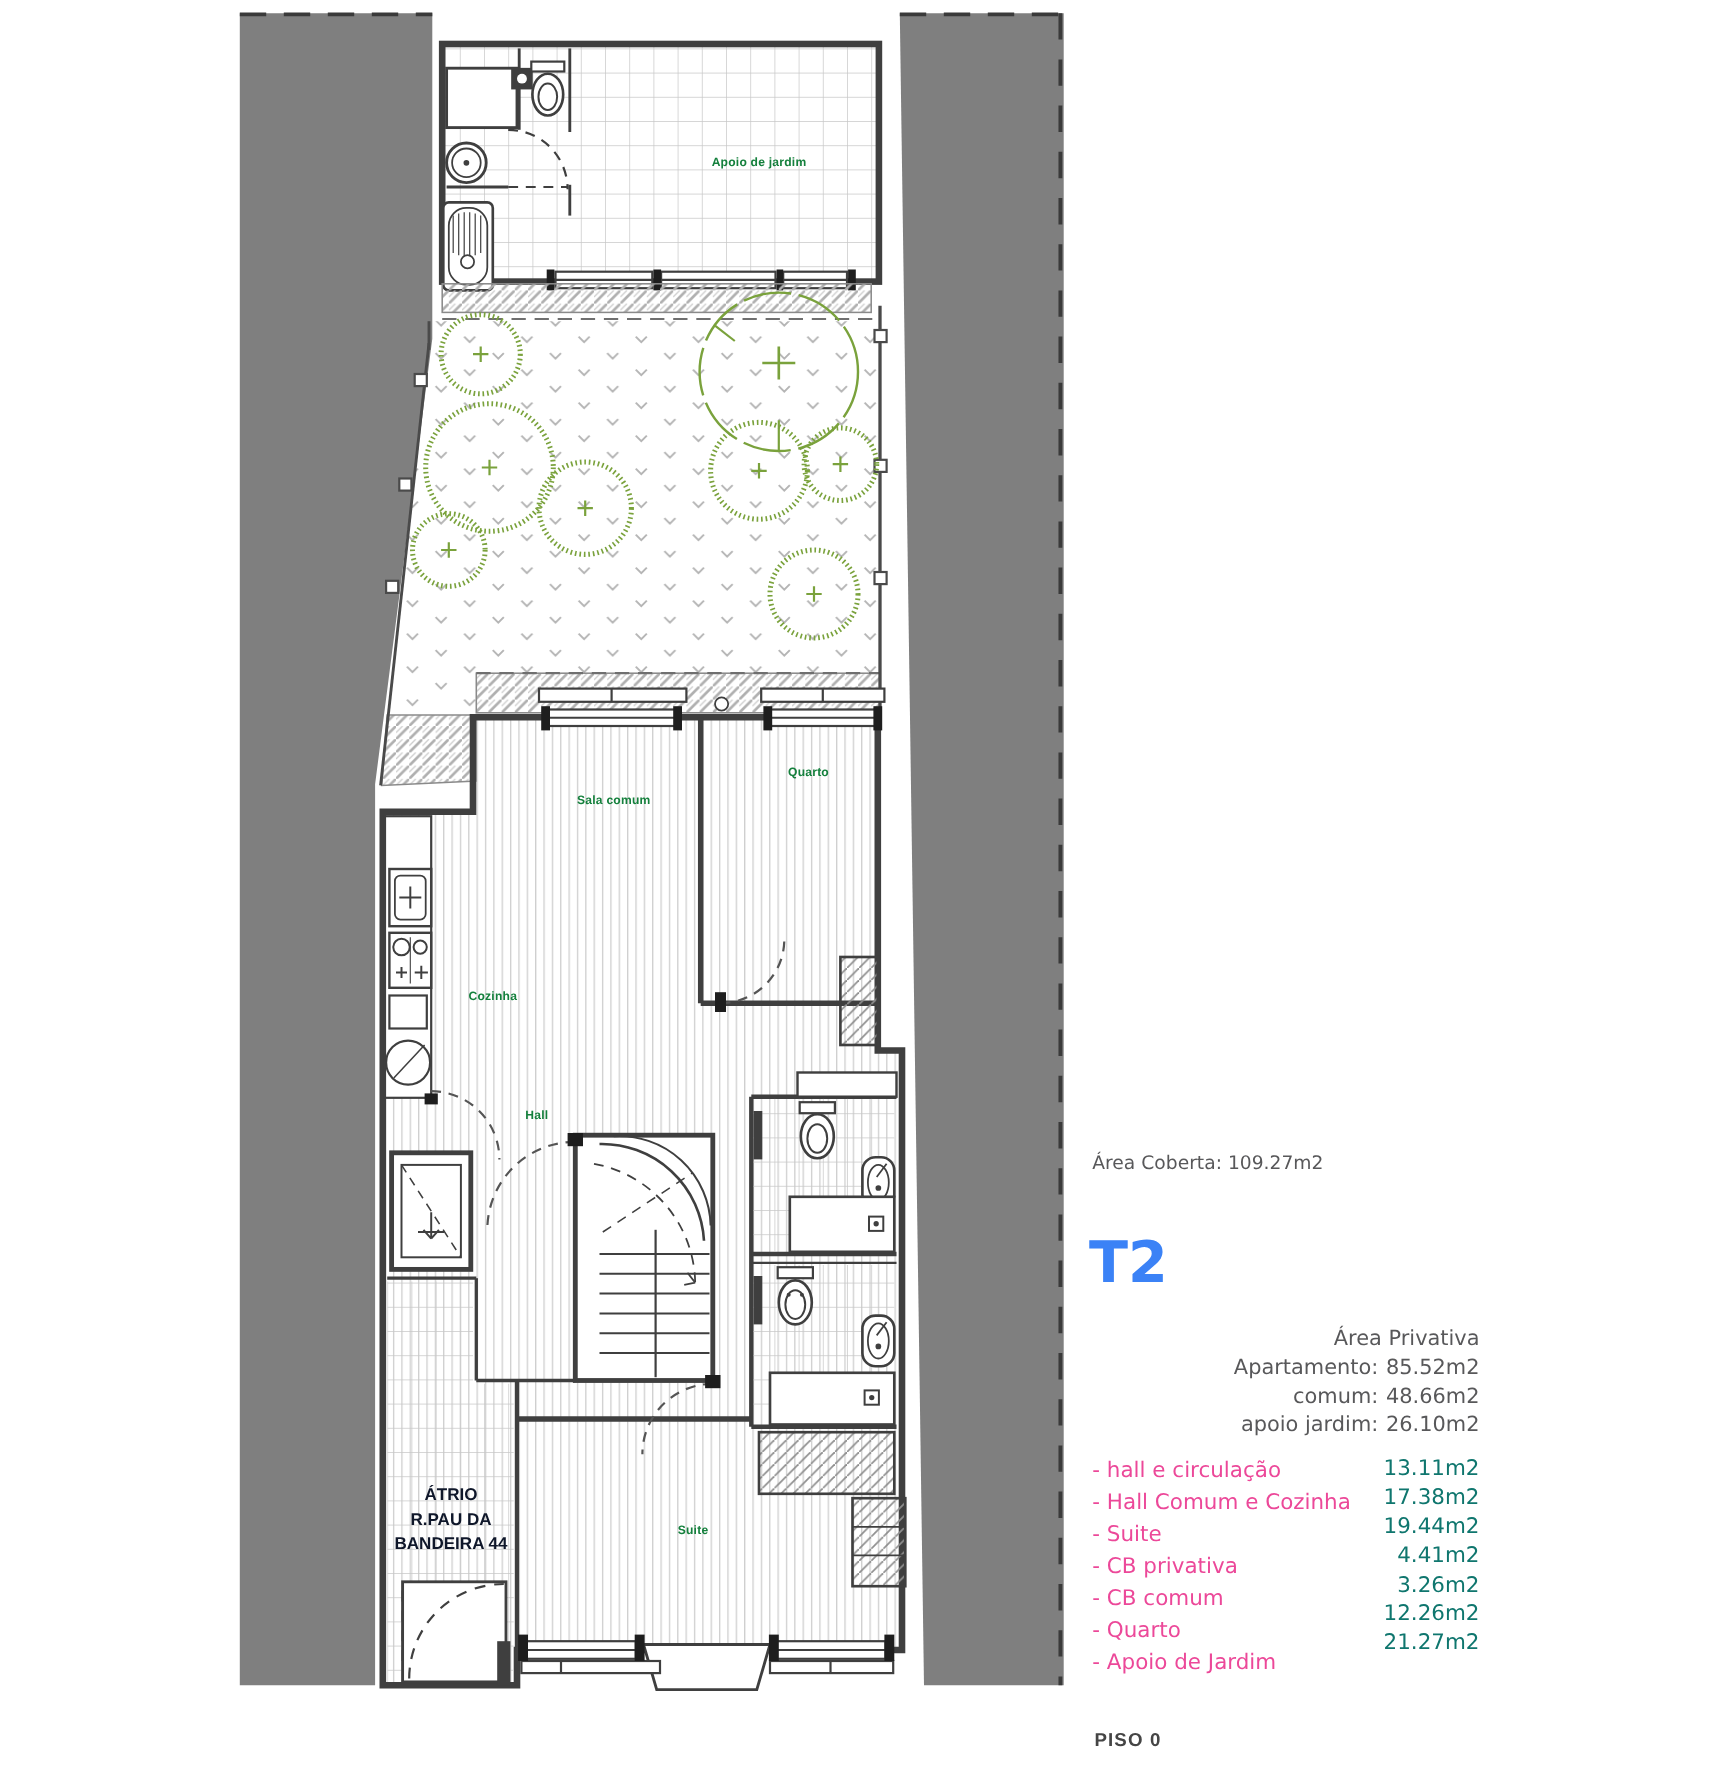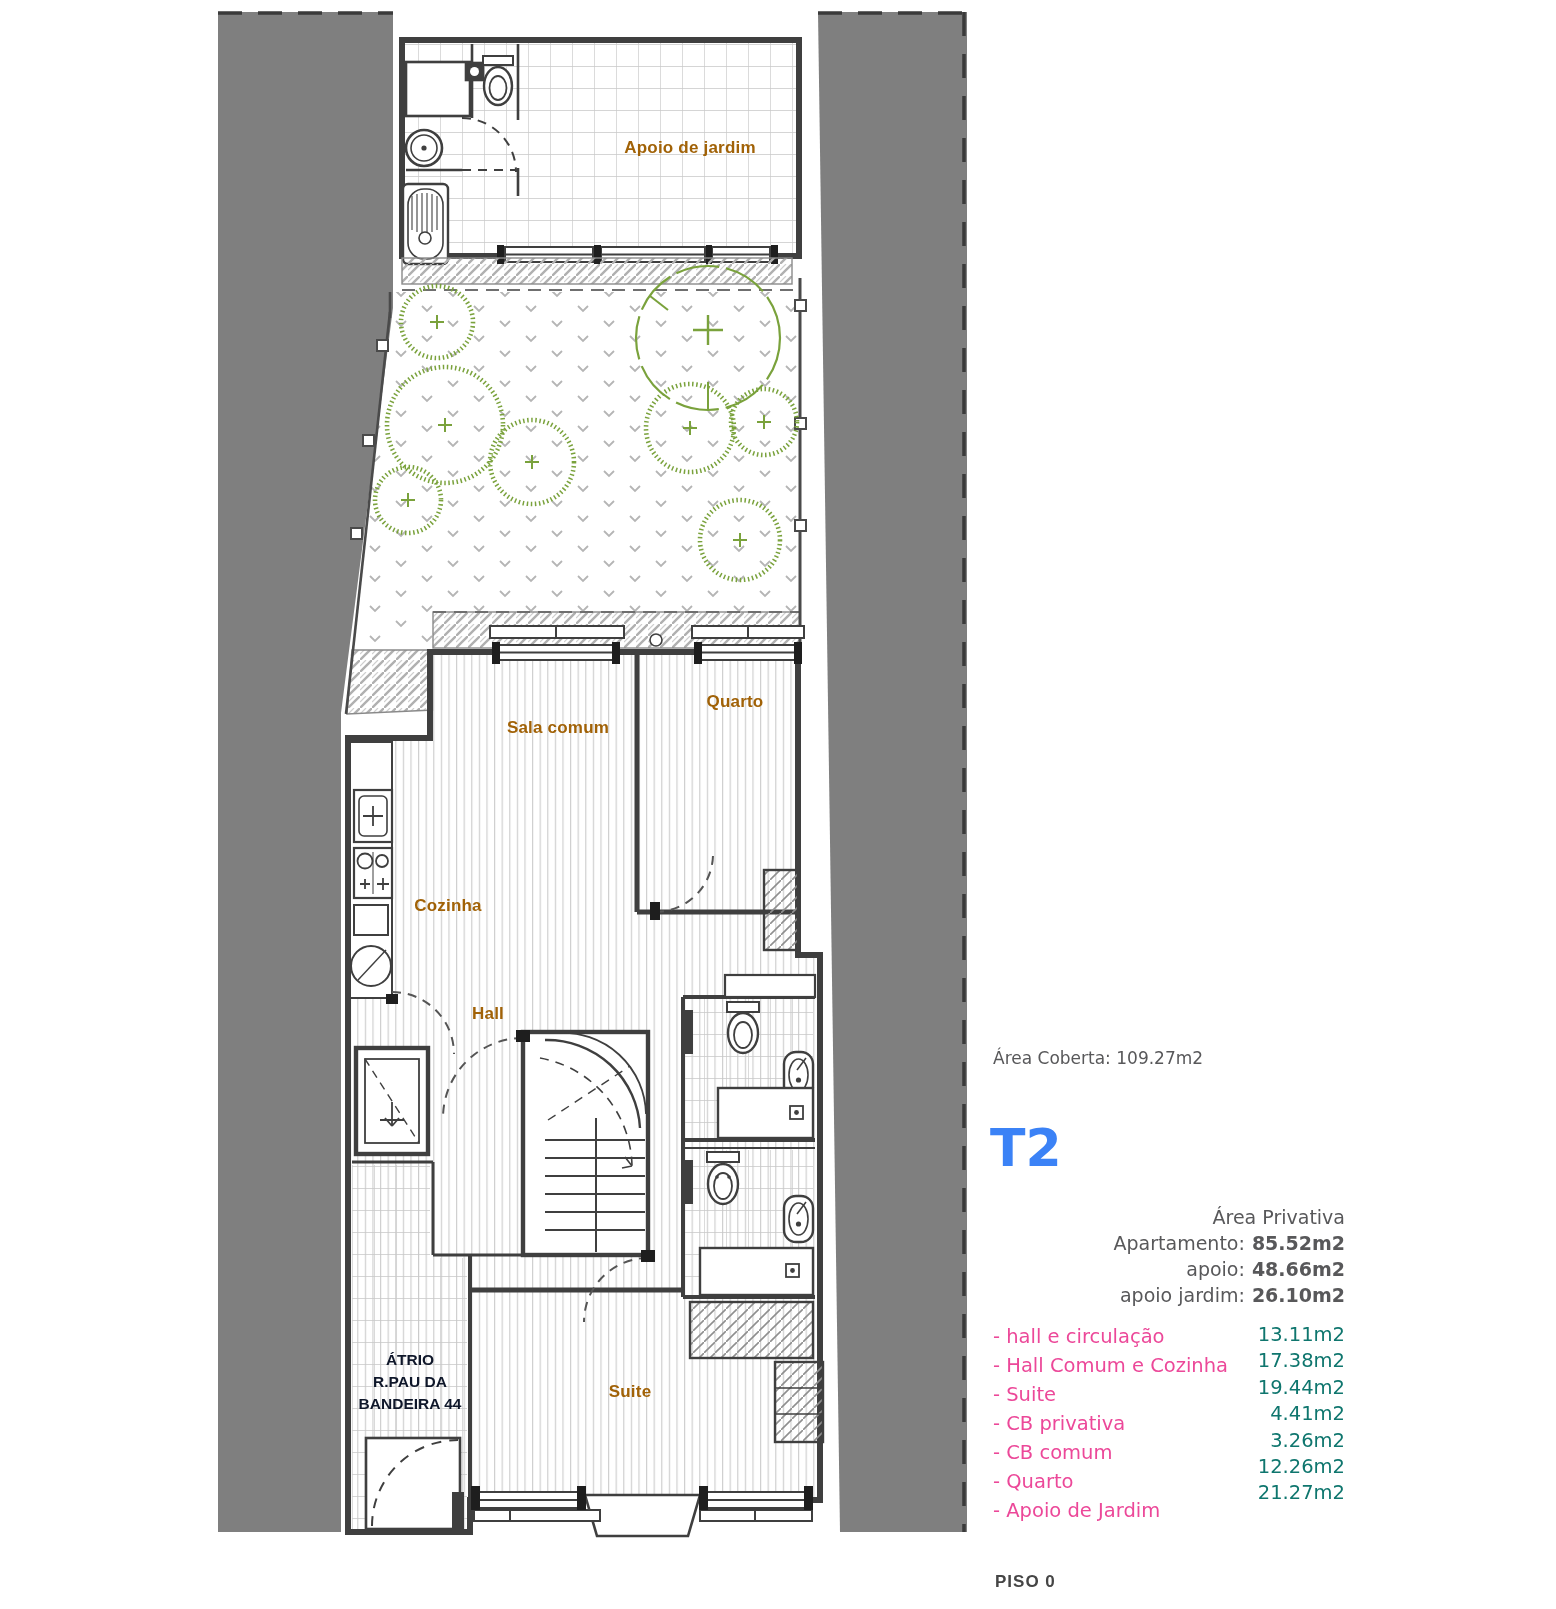--- a/index.html
+++ b/index.html
@@ -4,36 +4,36 @@
 <style>
   html,body{margin:0;padding:0;}
   body{
     width:1556px;height:1609px;position:relative;background:#ffffff;
     font-family:"Liberation Sans",sans-serif;overflow:hidden;
   }
   #plan-svg{position:absolute;left:0;top:0;width:1556px;height:1609px;}
   .plan-label{
     position:absolute;transform:translate(-50%,-50%);
     font-family:"Liberation Sans",sans-serif;font-weight:bold;
-    font-size:17px;color:#a16207;white-space:nowrap;letter-spacing:.2px;
+    font-size:11px;color:#15803d;white-space:nowrap;letter-spacing:.2px;
   }
   .atrio-label{
     position:absolute;transform:translate(-50%,-50%);text-align:center;
     font-family:"Liberation Sans",sans-serif;font-weight:bold;
     font-size:15.5px;line-height:22px;color:#0f172a;white-space:nowrap;
   }
   
   .info-col{position:absolute;left:960px;top:0;width:400px;color:#58585a;
     font-family:"DejaVu Sans",sans-serif;}
   .area-coberta{position:absolute;left:33px;top:1048px;font-size:17px;}
   .unit-type{position:absolute;left:30px;top:1118px;font-size:52px;color:#3b82f6;font-weight:bold;}
   .private-block{position:absolute;left:0;top:1204px;width:385px;text-align:right;
     font-size:19px;line-height:26px;}
   .private-row span{display:inline;margin-left:32px;}
-  .private-row .v{margin-left:7px;font-weight:bold;}
+  .private-row .v{margin-left:7px;}
   .room-areas{position:absolute;left:33px;top:1322px;width:352px;display:flex;justify-content:space-between;}
   .ra-labels{font-size:19.5px;line-height:29px;color:#ec4899;}
   .ra-values{font-size:19.5px;line-height:26.4px;color:#0f766e;text-align:right;}
   .floor-label{position:absolute;left:35px;top:1572px;font-size:17px;font-weight:bold;
     color:#454545;letter-spacing:1px;font-family:"Liberation Sans",sans-serif;}
 </style>
 </head>
 <body>
 
 <svg id="plan-svg" viewBox="0 0 1556 1609" xmlns="http://www.w3.org/2000/svg">
@@ -356,21 +356,21 @@
 
 <div class="info-col">
   <div class="area-coberta">Área Coberta: 109.27m2</div>
   <div class="unit-type">T2</div>
 
   <div class="private-block">
     <div class="private-row">
       <span>Área Privativa Apartamento:</span><span class="v">85.52m2</span>
     </div>
     <div class="private-row">
-      <span>apoio:</span><span class="v">48.66m2</span>
+      <span>comum:</span><span class="v">48.66m2</span>
     </div>
     <div class="private-row">
       <span>apoio jardim:</span><span class="v">26.10m2</span>
     </div>
   </div>
 
   <div class="room-areas">
     <div class="ra-labels">
       <div>- hall e circulação</div>
       <div>- Hall Comum e Cozinha</div>

